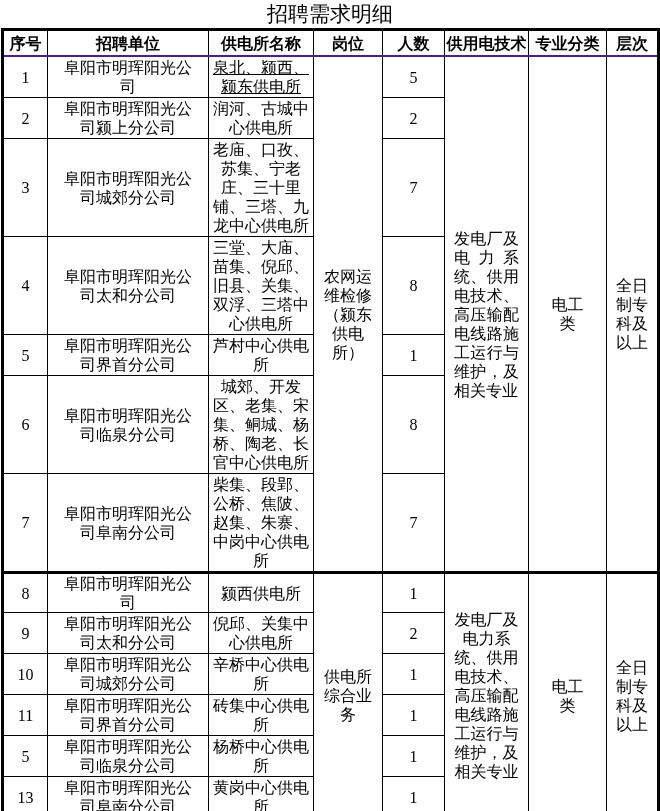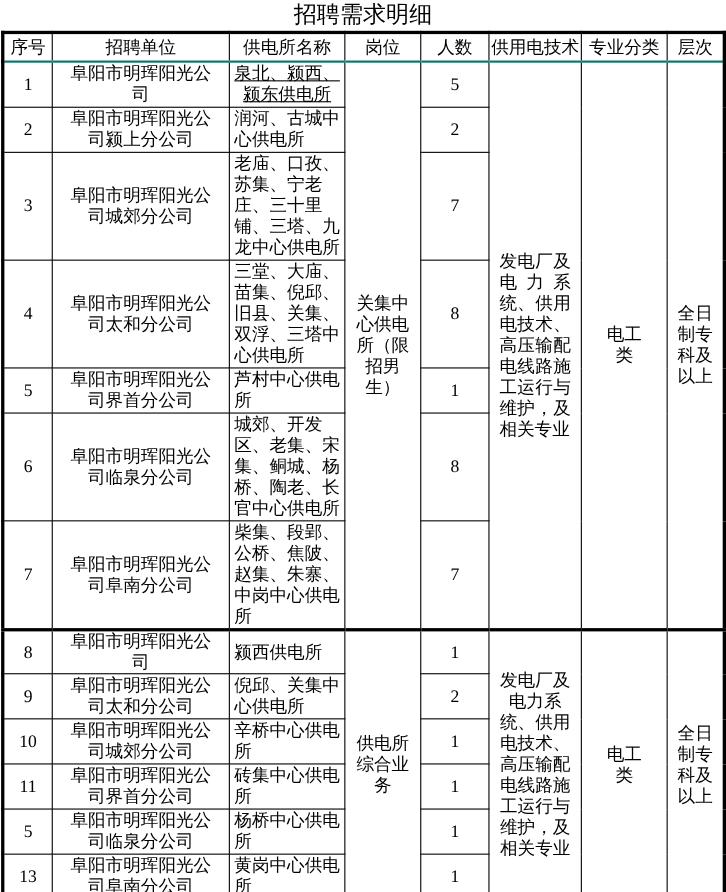--- a/index.html
+++ b/index.html
@@ -28,28 +28,28 @@
     font-size:16px;
     line-height:19px;
     vertical-align:middle;
     text-align:center;
     padding:0;
     overflow:hidden;
     word-break:normal;
   }
   .req-table th {
     font-family:"Liberation Sans","DejaVu Sans",sans-serif;
-    font-weight:normal;
+    font-weight:bold;
     height:22px;
-    border-bottom:2px solid #0f766e;
+    border-bottom:2px solid #4c1d95;
     padding:1px 0;
   }
   td.cell-no    { padding:0 2px; }
   td.cell-unit  { padding:0 10px; }
-  td.cell-stations { text-align:left; padding:1px 4px; }
+  td.cell-stations { text-align:center; padding:1px 4px; }
   td.cell-stations.align-center { text-align:center;text-decoration:underline; }
   td.cell-pos   { padding:0 8px; }
   td.cell-count { padding:0 2px; }
   td.cell-major { padding:0 9px; text-align:justify; text-justify:inter-ideograph;margin-left:42px; }
   td.cell-major.align-center { text-align:center; }
   td.cell-cat   { padding:0 20px; }
   td.cell-level { padding:16px 7px; }
   tr.section-divider td { border-top:3px solid #000; }
 </style>
 </head>
@@ -78,21 +78,21 @@
         <th>供用电技术</th>
         <th>专业分类</th>
         <th>层次</th>
       </tr>
   </thead>
   <tbody>
       <tr>
         <td class="cell-no">1</td>
         <td class="cell-unit">阜阳市明珲阳光公司</td>
         <td class="cell-stations align-center">泉北、颍西、颍东供电所</td>
-        <td class="cell-pos" rowspan="7">关集中心供电所（限招男生）</td>
+        <td class="cell-pos" rowspan="7">农网运维检修（颍东供电所）</td>
         <td class="cell-count">5</td>
         <td class="cell-major" rowspan="7">发电厂及电力系统、供用电技术、高压输配电线路施工运行与维护，及相关专业</td>
         <td class="cell-cat" rowspan="7">电工类</td>
         <td class="cell-level" rowspan="7">全日制专科及以上</td>
       </tr>
       <tr>
         <td class="cell-no">2</td>
         <td class="cell-unit">阜阳市明珲阳光公司颍上分公司</td>
         <td class="cell-stations">润河、古城中心供电所</td>
         <td class="cell-count">2</td>

